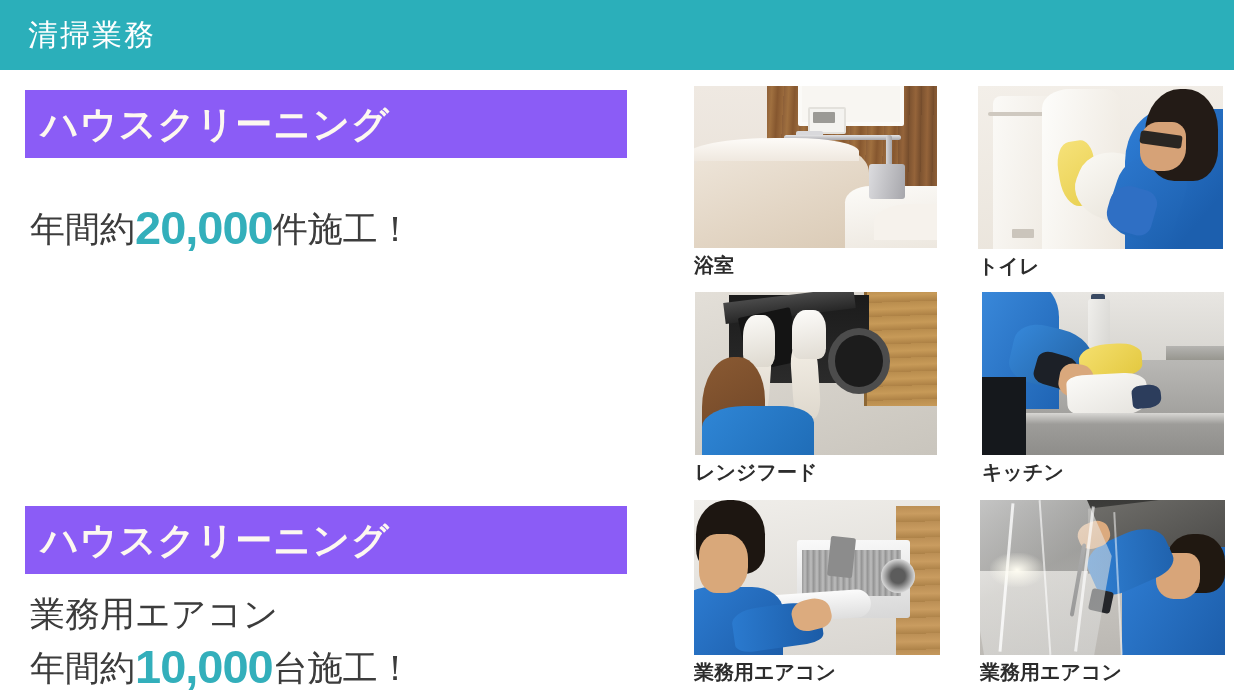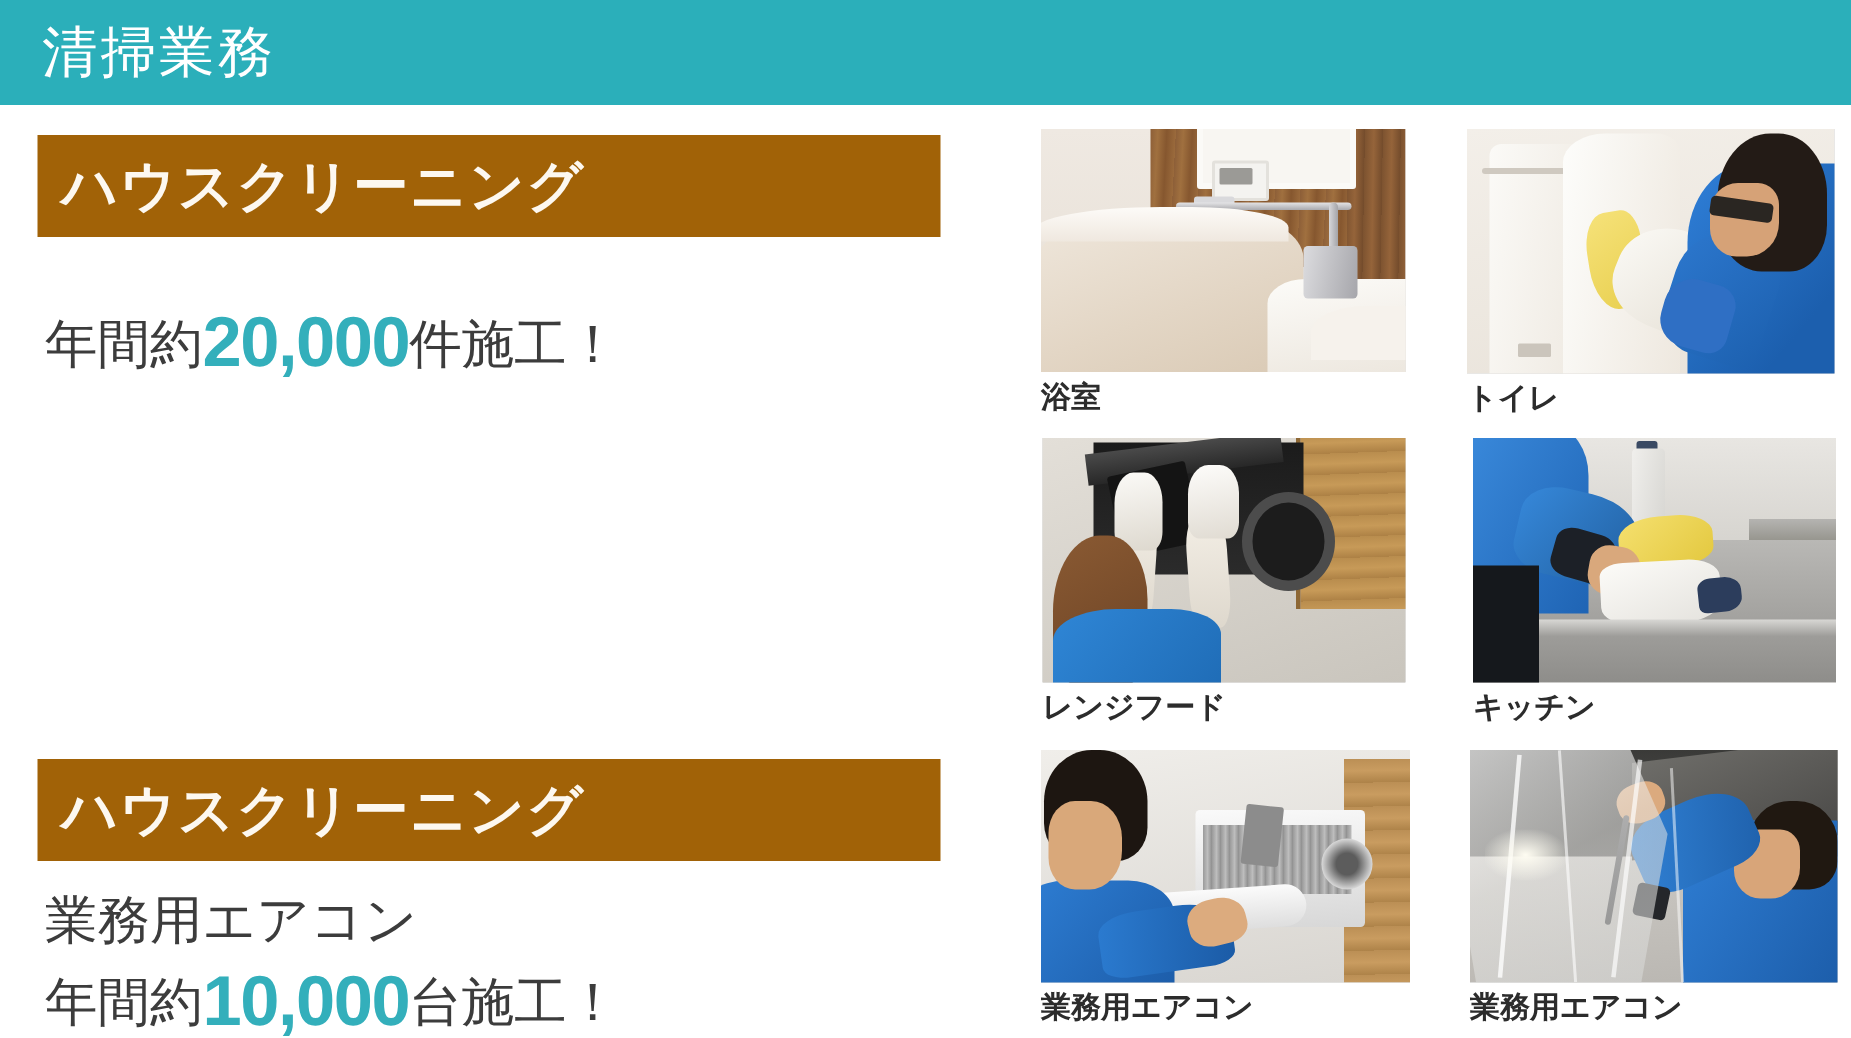--- a/index.html
+++ b/index.html
@@ -28,42 +28,42 @@
     width: 1234px;
     height: 70px;
     background: #2BAFBA;
   }
   .header-title {
     position: absolute;
     left: 28px;
     top: 50%;
     transform: translateY(-50%);
     color: #ffffff;
-    font-size: 37px;
+    font-size: 30px;
     font-weight: 400;
     letter-spacing: 2px;
     line-height: 1;
     white-space: nowrap;
   }
 
   
   .left-col {
     position: absolute;
     left: 0;
     top: 70px;
     width: 665px;
     height: 622px;
   }
 
   .section-bar {
     position: absolute;
     left: 25px;
     width: 602px;
     height: 68px;
-    background: #a16207;
+    background: #8b5cf6;
   }
   .section-bar-label {
     position: absolute;
     left: 16px;
     top: 50%;
     transform: translateY(-50%);
     color: #FDF8F0;
     font-size: 37px;
     font-weight: 700;
     letter-spacing: 1px;

